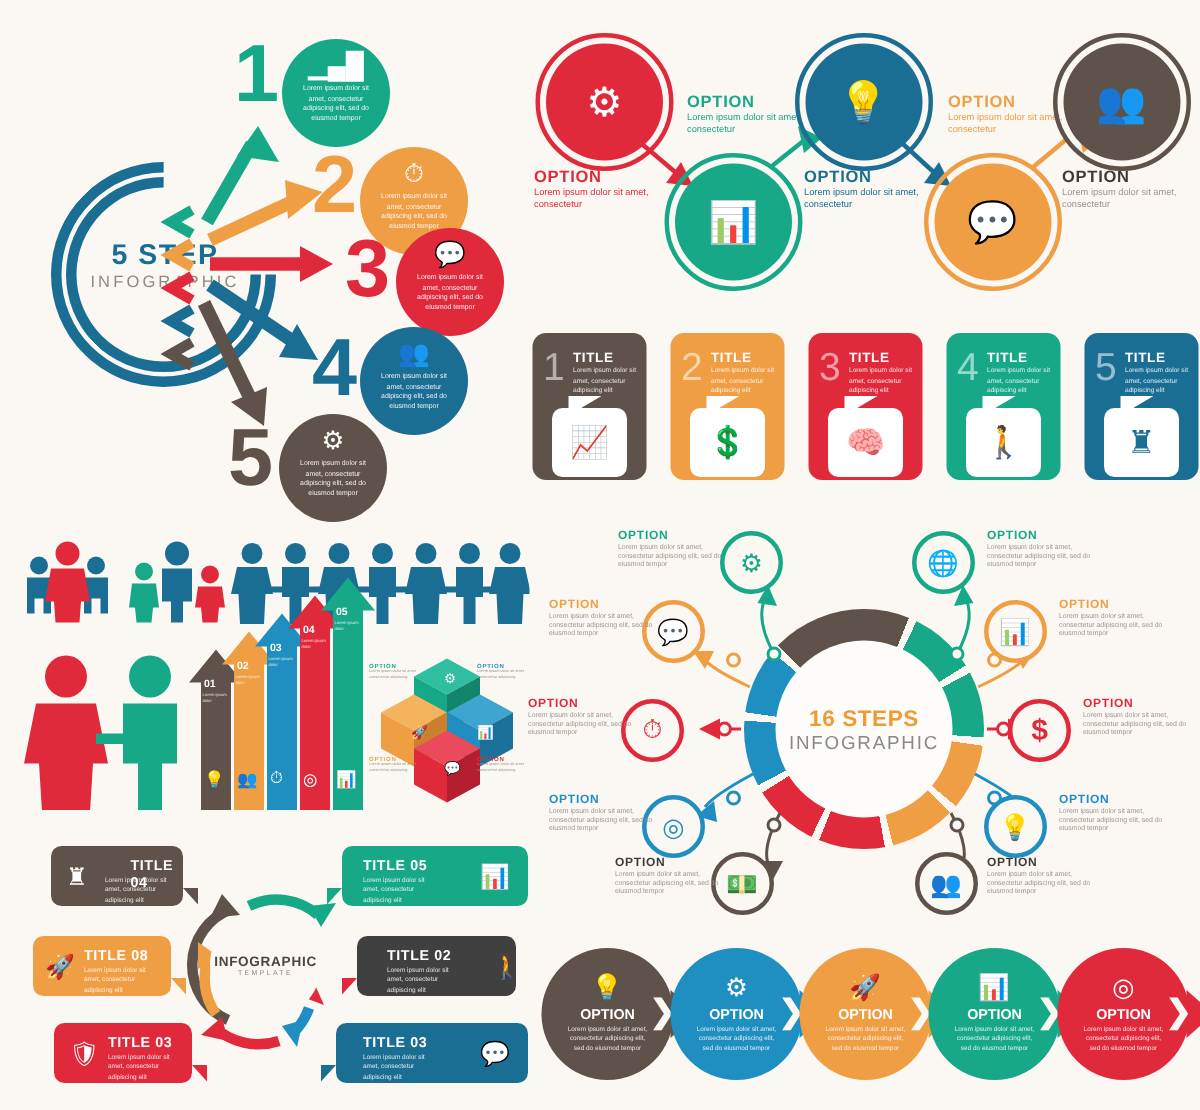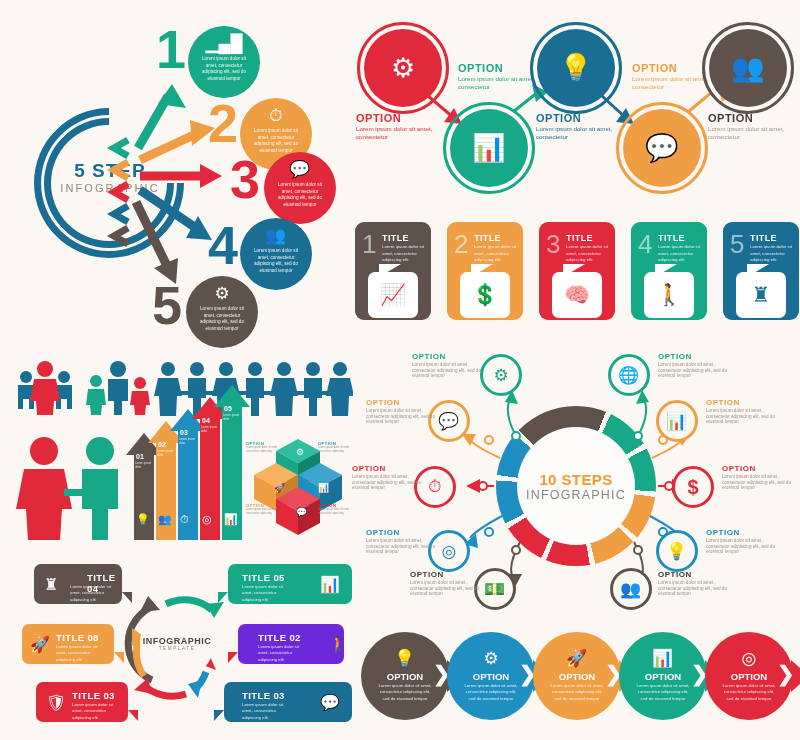--- a/index.html
+++ b/index.html
@@ -277,21 +277,21 @@
         #17A888 26deg 58deg, #FBF8F3 58deg 62deg,
         #17A888 62deg 94deg, #FBF8F3 94deg 98deg,
         #EF9E44 98deg 130deg, #FBF8F3 130deg 134deg,
         #EF9E44 134deg 166deg, #FBF8F3 166deg 170deg,
         #E02A3C 170deg 202deg, #FBF8F3 202deg 206deg,
         #E02A3C 206deg 238deg, #FBF8F3 238deg 242deg,
         #1E8FC0 242deg 274deg, #FBF8F3 274deg 278deg,
         #1E8FC0 278deg 310deg, #FBF8F3 310deg 314deg,
         #5E524A 314deg 360deg);"></div>
     <div class="donut-hole">
-      <div class="d1">10 STEPS</div>
+      <div class="d1">16 STEPS</div>
       <div class="d2">INFOGRAPHIC</div>
     </div>
 
     <svg width="448" height="272" style="position:absolute;left:0;top:0">
       <g fill="none" stroke-width="2">
         <path d="M164 96 Q150 70 160 56" stroke="#17A888"></path>
         <path d="M286 96 Q300 70 290 56" stroke="#17A888"></path>
         <path d="M148 118 Q122 106 116 98" stroke="#EF9E44"></path>
         <path d="M300 118 Q326 106 332 98" stroke="#EF9E44"></path>
         <path d="M142 146 L122 146" stroke="#E02A3C"></path>
@@ -555,21 +555,21 @@
       <div class="h2">TEMPLATE</div>
     </div>
 
     <div class="ban" style="left:228px;top:16px;width:124px;background:#17A888">
       <div class="bt" style="left:14px;top:8px">TITLE 05</div>
       <div class="bl" style="left:14px;top:20px">Lorem ipsum dolor sit amet, consectetur adipiscing elit</div>
       <div class="bi" style="left:92px">📊</div>
       <div class="notch" style="left:-10px;border-top-color:#17A888;border-right:10px solid transparent"></div>
     </div>
 
-    <div class="ban" style="left:238px;top:76px;width:106px;background:#6d28d9">
+    <div class="ban" style="left:238px;top:76px;width:106px;background:#404040">
       <div class="bt" style="left:20px;top:8px">TITLE 02</div>
       <div class="bl" style="left:20px;top:20px">Lorem ipsum dolor sit amet, consectetur adipiscing elit</div>
       <div class="bi" style="left:90px">🚶</div>
       <div class="notch" style="left:-10px;border-top-color:#E02A3C;border-right:10px solid transparent"></div>
     </div>
 
     <div class="ban" style="left:224px;top:134px;width:128px;background:#1B6E93">
       <div class="bt" style="left:18px;top:8px">TITLE 03</div>
       <div class="bl" style="left:18px;top:20px">Lorem ipsum dolor sit amet, consectetur adipiscing elit</div>
       <div class="bi" style="left:96px">💬</div>

